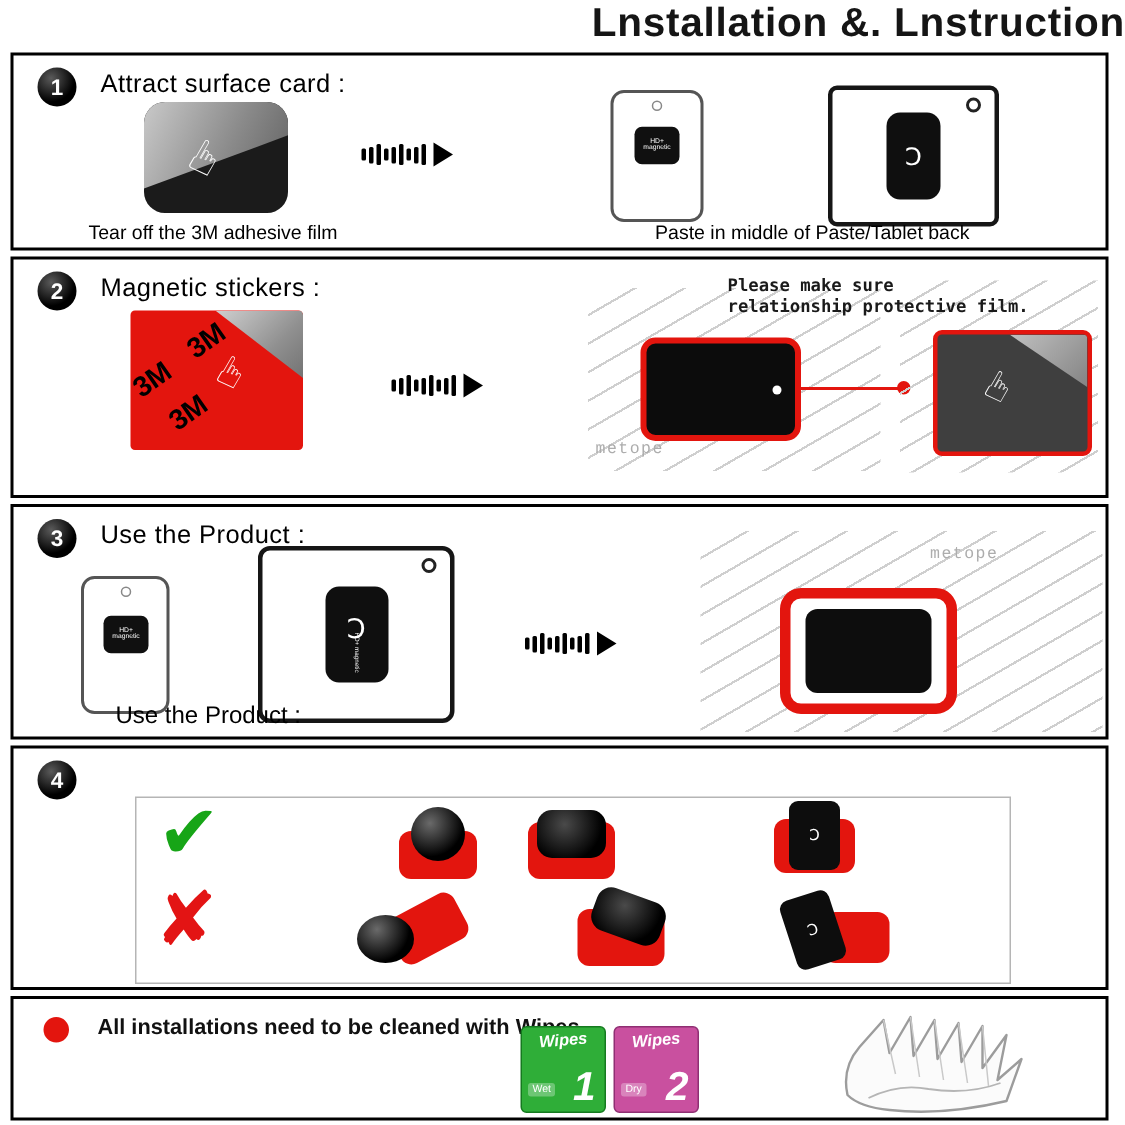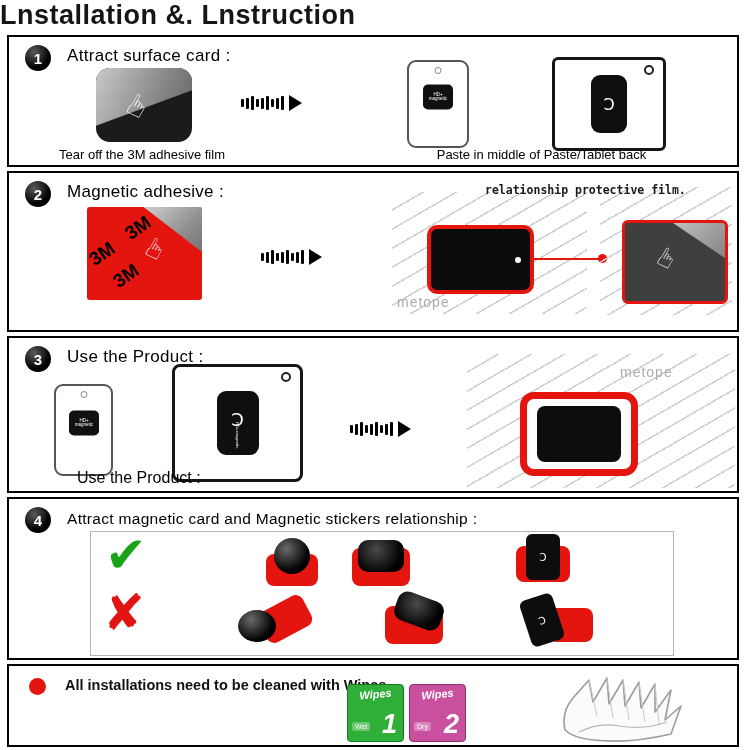--- a/index.html
+++ b/index.html
@@ -1,18 +1,18 @@
 <!DOCTYPE html>
 <html><head>
 <meta charset="utf-8">
 <style>
   html,body{margin:0;padding:0;background:#fff;}
   .page{position:relative;width:750px;height:750px;background:#fff;overflow:hidden;
         font-family:"Liberation Sans",sans-serif;color:#111;}
-  .title{position:absolute;top:0;left:0;width:100%;text-align:left;margin:0;
+  .title{position:absolute;top:0;left:0;width:100%;text-align:right;margin:0;
          font-size:27px;font-weight:700;letter-spacing:.5px;color:#151515;}
   .sec{position:absolute;left:7px;width:732px;border:2px solid #000;background:#fff;box-sizing:border-box;}
   .sec1{top:35px;height:132px;}
   .sec2{top:171px;height:161px;}
   .sec3{top:336px;height:157px;}
   .sec4{top:497px;height:163px;}
   .sec5{top:664px;height:83px;}
   .badge{position:absolute;left:16px;top:8px;width:26px;height:26px;border-radius:50%;
          background:radial-gradient(circle at 35% 28%,#5a5a5a,#000 62%);color:#fff;
          display:flex;align-items:center;justify-content:center;font-size:15px;font-weight:700;}
@@ -63,22 +63,22 @@
   .a2{left:252px;top:76px;}
   .wall{position:absolute;background:repeating-linear-gradient(150deg,transparent 0 15px,#cfcfcf 15px 16.5px);}
   .wall2{left:383px;top:19px;width:195px;height:122px;}
   .wall2b{left:591px;top:14px;width:132px;height:128px;}
   .bsticker2{position:absolute;left:418px;top:52px;width:99px;height:61px;background:#0c0c0c;
              border:4px solid #e3150e;border-radius:10px;}
   .bsticker2:after{content:"";position:absolute;right:9px;top:50%;margin-top:-3px;width:6px;height:6px;
              background:#fff;border-radius:50%;}
   .pline{position:absolute;left:525px;top:85px;width:66px;height:2px;background:#e3150e;}
   .pdot{position:absolute;left:589px;top:81px;width:9px;height:9px;background:#e3150e;border-radius:50%;}
-  .metope{position:absolute;color:#adadad;font-size:14px;letter-spacing:1px;
-          font-family:Liberation Sans, sans-serif;}
+  .metope{position:absolute;color:#adadad;font-size:11px;letter-spacing:1px;
+          font-family:Liberation Mono, monospace;}
   .metope2{left:388px;top:121px;}
   .note2{position:absolute;left:476px;top:10px;font-family:"DejaVu Sans Mono",monospace;
          font-size:11.5px;font-weight:700;color:#1a1a1a;line-height:1.25;z-index:5;}
   .darkpad2{position:absolute;left:613px;top:47px;width:100px;height:78px;background:#3f3f3f;
             border:3px solid #e3150e;border-radius:6px;overflow:hidden;}
   .darkpad2 .peel{position:absolute;right:0;top:0;width:65%;height:60%;
             background:linear-gradient(135deg,#c9c9c9,#7b7b7b);clip-path:polygon(20% 0,100% 0,100% 75%);}
   .darkpad2 .hand{left:30px;top:20px;font-size:26px;}
   
   .p3{left:45px;top:46px;width:55px;height:88px;}
@@ -161,21 +161,21 @@
     </div>
 
     <div class="cap cap1l">Tear off the 3M adhesive film</div>
     <div class="cap cap1r">Paste in middle of Paste/Tablet back</div>
   </section>
 
   <section class="sec sec2">
     <div class="badge">
         <span>2</span>
       </div>
-    <div class="heading">Magnetic adhesive :</div>
+    <div class="heading">Magnetic stickers :</div>
 
     <div class="redpad">
       <span class="m3 m3a">3M</span>
       <span class="m3 m3b">3M</span>
       <span class="m3 m3c">3M</span>
       <div class="peel2"></div>
       <span class="hand">☞</span>
     </div>
 
 
@@ -192,20 +192,21 @@
       <span class="tri"></span>
     </div>
 
     <div class="wall wall2"></div>
     <div class="bsticker2"></div>
     <div class="pline"></div>
     <div class="pdot"></div>
     <div class="metope metope2">metope</div>
 
     <div class="note2">
+      <div>Please make sure</div>
       <div>relationship protective film.</div>
     </div>
 
     <div class="wall wall2b"></div>
     <div class="darkpad2">
       <div class="peel"></div>
       <span class="hand">☞</span>
     </div>
   </section>
 
@@ -249,21 +250,20 @@
       <div class="innerblack"></div>
     </div>
 
     <div class="cap cap3">Use the Product :</div>
   </section>
 
   <section class="sec sec4">
     <div class="badge">
         <span>4</span>
       </div>
-    <div class="heading h4">Attract magnetic card and Magnetic stickers relationship :</div>
 
     <div class="grid4">
       <span class="check glyphfont">✔</span>
       <span class="cross glyphfont">✘</span>
 
       <div class="combo" style="left:167px;top:6px;">
         <div class="cbase" style="left:8px;bottom:2px;width:52px;height:32px;"></div>
         <div class="cknob" style="left:16px;top:0;width:36px;height:36px;"></div>
       </div>
       <div class="combo" style="left:257px;top:6px;">

